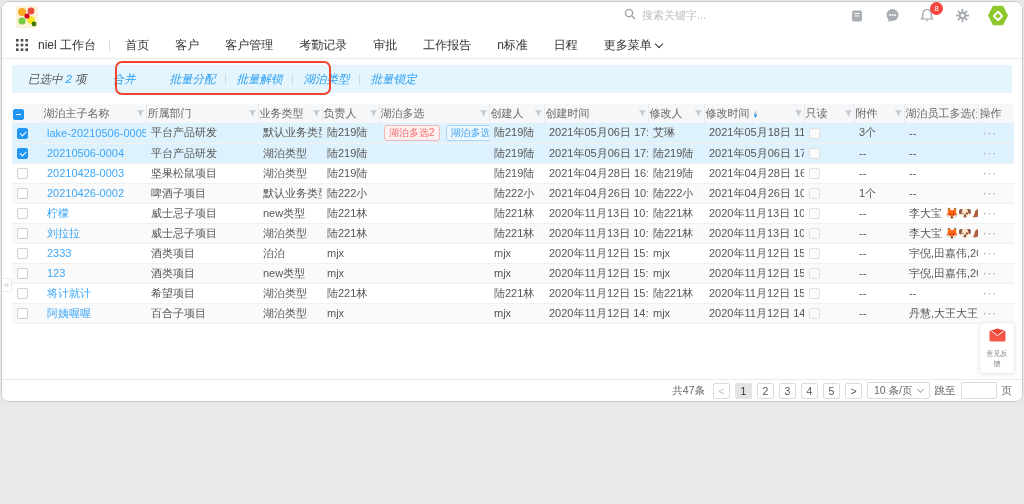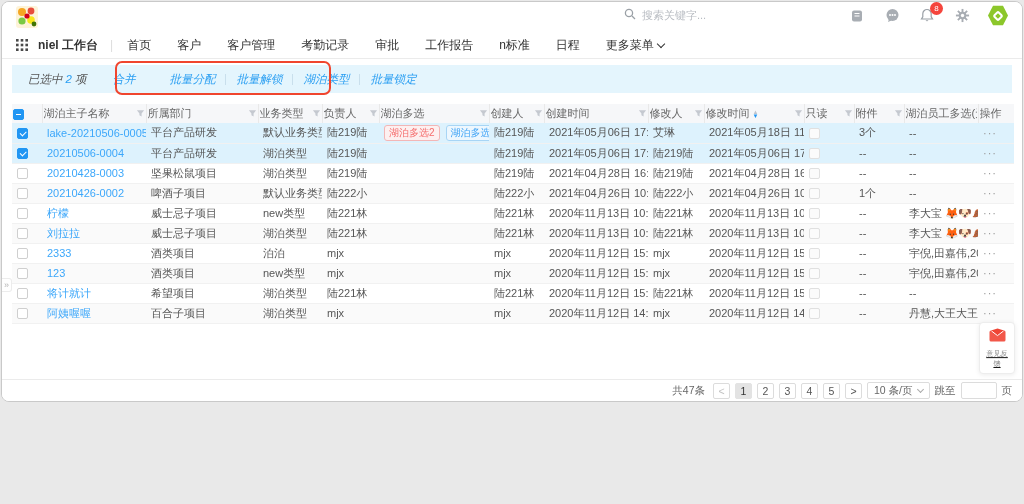--- a/index.html
+++ b/index.html
@@ -14,21 +14,21 @@
   .search input::placeholder { color:#b8bcc2; }
   .topicons { position:absolute; right:14px; top:3px; display:flex; align-items:center; gap:17px; }
   .ticon { position:relative; width:18px; height:18px; display:flex; align-items:center; justify-content:center; }
   .badge { position:absolute; top:-5px; right:-7px; min-width:13px; height:13px; border-radius:7px; background:#f5453d; color:#fff; font-size:8px; line-height:13px; text-align:center; padding:0 2px; }
   .avatar { width:20px; height:21px; background:#8cc72b; clip-path:polygon(25% 3%,75% 3%,100% 50%,75% 97%,25% 97%,0 50%); display:flex; align-items:center; justify-content:center; }
   .avatar i { display:block; width:8px; height:8px; border:2px solid #fff; border-radius:2px; transform:rotate(45deg); }
 
   
   .navbar { height:27px; display:flex; align-items:center; padding:0 14px; border-bottom:1px solid #ebebeb; font-size:12px; color:#333; }
   .nav-grid { margin-right:10px; display:flex; }
-  .workspace { font-weight:bold; margin-right:12px; white-space:nowrap; }
+  .workspace { font-weight:normal; margin-right:12px; white-space:nowrap; }
   .nav-divider { color:#ddd; margin-right:14px; }
   .nav-item { margin-right:26px; cursor:pointer; white-space:nowrap; }
   .more-menu { display:flex; align-items:center; gap:4px; cursor:pointer; white-space:nowrap; }
   .chevron { width:6px; height:6px; border-right:1.5px solid #333; border-bottom:1.5px solid #333; transform:rotate(45deg); margin-top:-3px; }
 
   
   .toolbar { position:relative; margin:6px 10px 11px; height:28px; background:#e4f5fd; display:flex; align-items:center; padding:0 16px; font-size:11.5px; color:#555;font-style:italic; }
   .sel-count { color:#2b9ff2; margin:0 3px; }
   .merge { color:#2b9ff2; margin-left:26px; cursor:pointer; }
   .batch-group { display:flex; align-items:center; margin-left:24px;text-align:right; }
@@ -63,21 +63,21 @@
   
   .footer { position:absolute; left:0; right:0; bottom:0; height:22px; background:#fff; border-top:1px solid #ebebeb; display:flex; align-items:center; justify-content:flex-end; gap:5px; padding:0 10px; font-size:10.5px; color:#666; }
   .pg { min-width:17px; height:16px; line-height:14px; text-align:center; border:1px solid #dcdcdc; border-radius:2px; background:#fff; padding:0 3px; cursor:pointer; color:#555; }
   .pg.current { background:#e3e3e3; border-color:#e3e3e3; color:#333; }
   .pg.prev { color:#c3c3c3; }
   .pagesize { display:flex; align-items:center; gap:5px; border:1px solid #dcdcdc; border-radius:2px; height:17px; padding:0 6px; cursor:pointer; }
   .pagesize .chevron { border-color:#aaa; width:5px; height:5px; margin-top:-2px; }
   .jump-input { width:36px; height:17px; border:1px solid #dcdcdc; border-radius:2px; outline:none; font-size:10.5px; padding:0 3px; }
 
   
-  .feedback { position:absolute; right:7px; bottom:27px; width:36px; padding:5px 2px 3px; background:#fff; border:1px solid #ededed; border-radius:4px; box-shadow:0 1px 5px rgba(0,0,0,.08); text-align:center; cursor:pointer;text-decoration:underline; }
+  .feedback { position:absolute; right:7px; bottom:27px; width:36px; padding:5px 2px 3px; background:#fff; border:1px solid #ededed; border-radius:4px; box-shadow:0 1px 5px rgba(0,0,0,.08); text-align:center; cursor:pointer; }
   .feedback .fb-label { display:block; font-size:8px; color:#888; margin-top:2px; transform:scale(.9); }
   .left-handle { position:absolute; left:0; top:276px; font-size:9px; color:#b5b5b5; background:#fff; border:1px solid #ececec; border-left:none; border-radius:0 3px 3px 0; padding:2px 2px; cursor:pointer; line-height:8px; }
 </style>
 </head>
 <body>
 
 <div class="page">
 
   <header class="topbar">
     <div class="logo">

